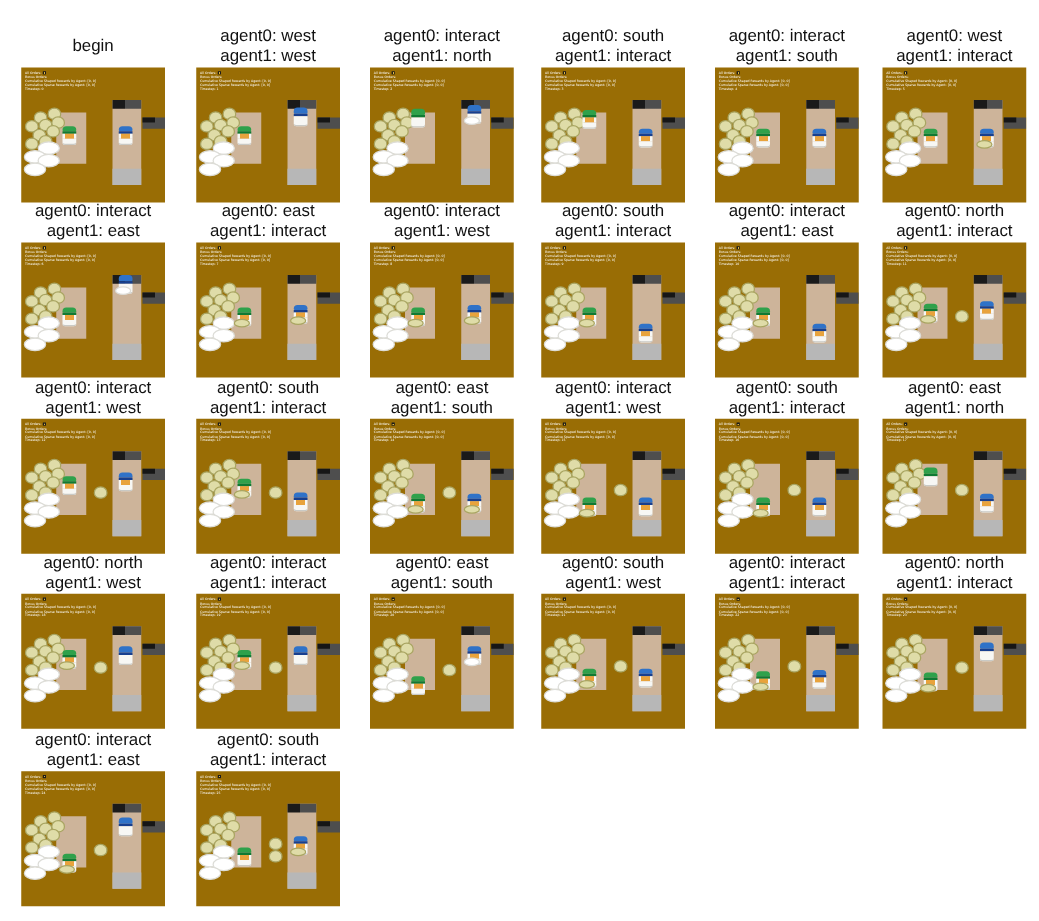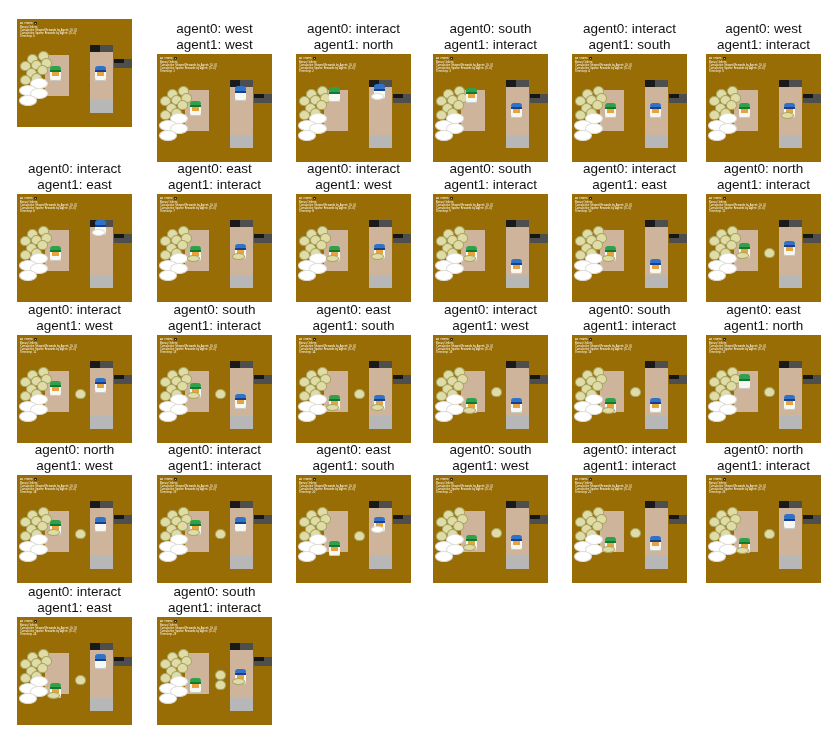--- a/index.html
+++ b/index.html
@@ -35,20 +35,23 @@
   .a-face{height:4px;}
   .a-body{height:5px;border-radius:0 0 2px 2px;box-shadow:inset 0 -1px 0 #c9c9c4;}
   .a-body.n{height:8px;}
   .hold{position:absolute;bottom:-1px;left:-3px;width:5px;height:5px;border-radius:50%;}
 </style>
 </head>
 <body>
 
 <div id="stage">
     <div class="cell" style="left: 17px; top: 19px;">
+      <div class="cap" style="width: 115px; color: rgb(17, 17, 17);">
+        <div>begin</div>
+      </div>
       <div class="frame" style="background: rgb(153, 109, 5);">
         <div class="layer hud" style="color: rgb(255, 255, 255);">
           <div><span>All Orders:</span><span class="hud-icon"></span></div>
           <div>Bonus Orders:</div>
           <div>Cumulative Shaped Rewards by Agent: [0, 0]</div>
           <div>Cumulative Sparse Rewards by Agent: [0, 0]</div>
           <div>Timestep: 0</div>
         </div>
         <div class="layer strip" style="background: rgb(205, 180, 154);"></div>
         <div class="layer rcol" style="background: rgb(205, 180, 154);"></div>

